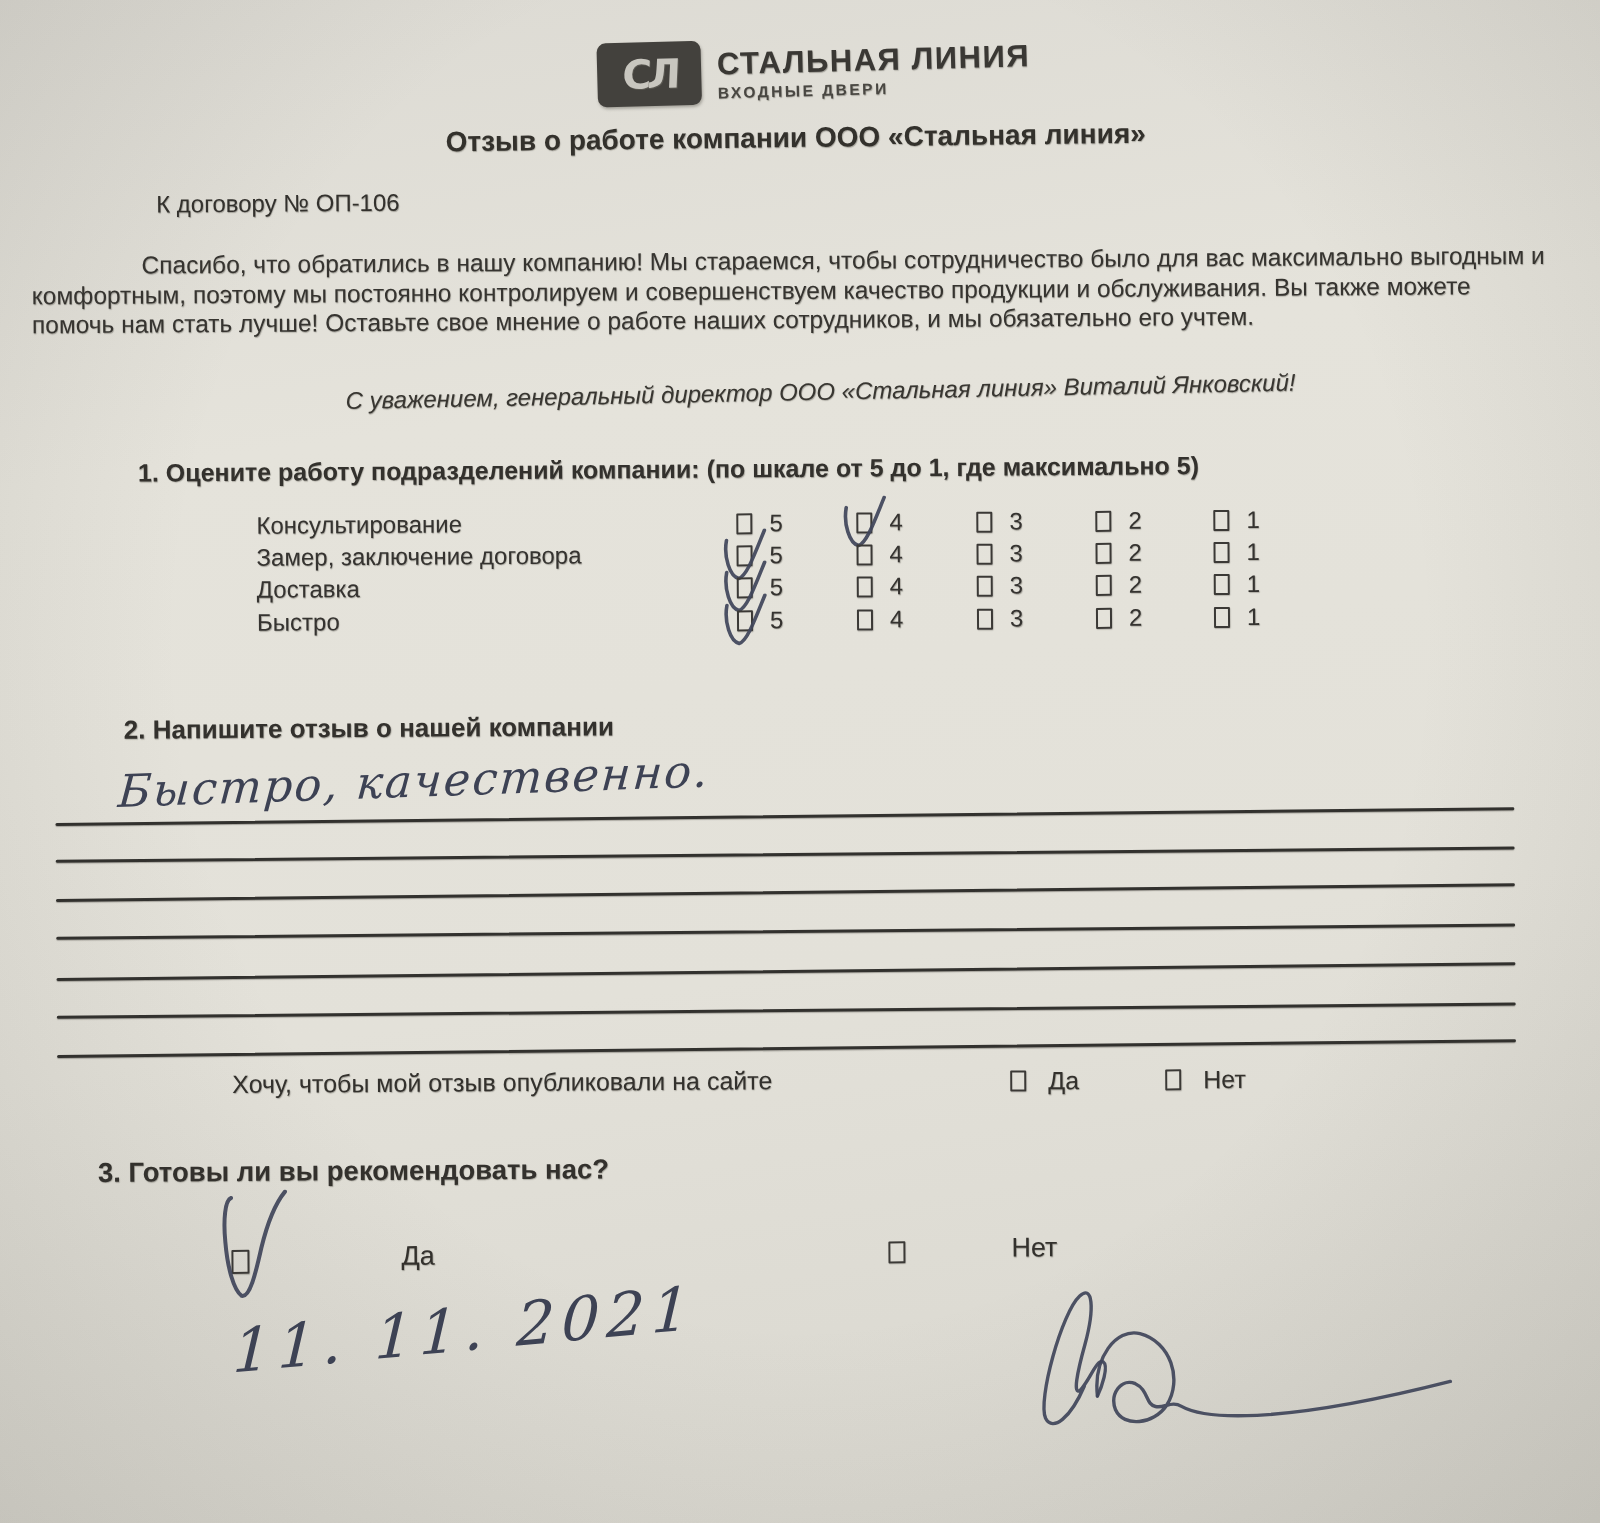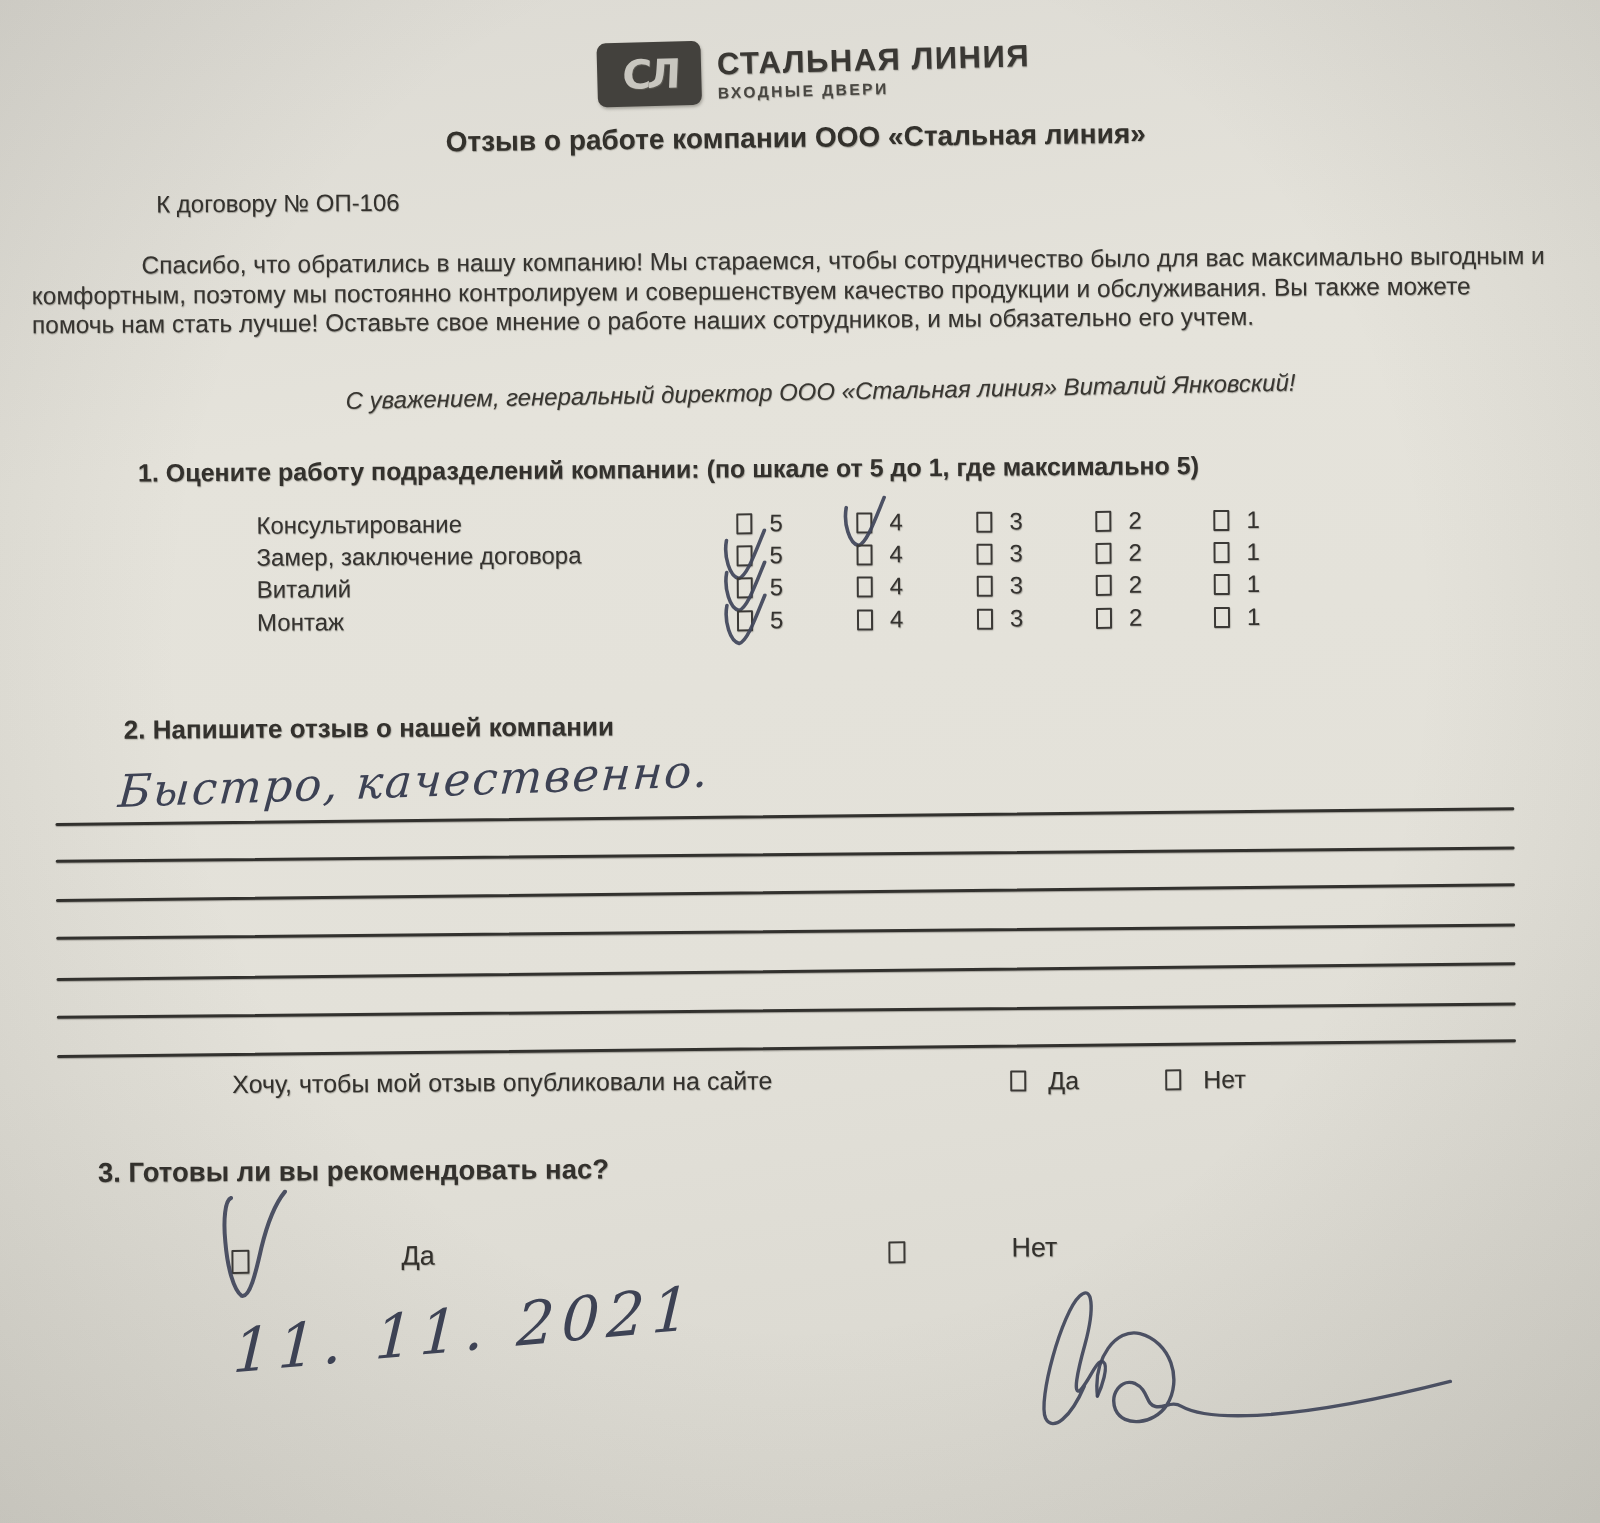--- a/index.html
+++ b/index.html
@@ -178,21 +178,21 @@
         <span class="rate-cell" style="left: 1097px;">
           <span class="cb"></span>
           <span class="rate-num">2</span>
         </span>
         <span class="rate-cell" style="left: 1215px;">
           <span class="cb"></span>
           <span class="rate-num">1</span>
         </span>
       </div>
       <div class="rate-row" style="top: 572px;">
-        <span class="rate-label">Виталий</span>
+        <span class="rate-label">Доставка</span>
         <span class="rate-cell" style="left: 738px;">
           <span class="cb"></span>
           <span class="rate-num">5</span>
           <svg class="pen check-pos" width="48" height="60" viewBox="0 0 48 60">
   <path d="M6 12 C3 28 9 48 18 50 C26 48 34 26 44 2" stroke-width="3.6"></path>
 </svg>
         </span>
         <span class="rate-cell" style="left: 858px;">
           <span class="cb"></span>
           <span class="rate-num">4</span>
@@ -204,21 +204,21 @@
         <span class="rate-cell" style="left: 1097px;">
           <span class="cb"></span>
           <span class="rate-num">2</span>
         </span>
         <span class="rate-cell" style="left: 1215px;">
           <span class="cb"></span>
           <span class="rate-num">1</span>
         </span>
       </div>
       <div class="rate-row" style="top: 605px;">
-        <span class="rate-label">Монтаж</span>
+        <span class="rate-label">Быстро</span>
         <span class="rate-cell" style="left: 738px;">
           <span class="cb"></span>
           <span class="rate-num">5</span>
           <svg class="pen check-pos" width="48" height="60" viewBox="0 0 48 60">
   <path d="M6 12 C3 28 9 48 18 50 C26 48 34 26 44 2" stroke-width="3.6"></path>
 </svg>
         </span>
         <span class="rate-cell" style="left: 858px;">
           <span class="cb"></span>
           <span class="rate-num">4</span>

